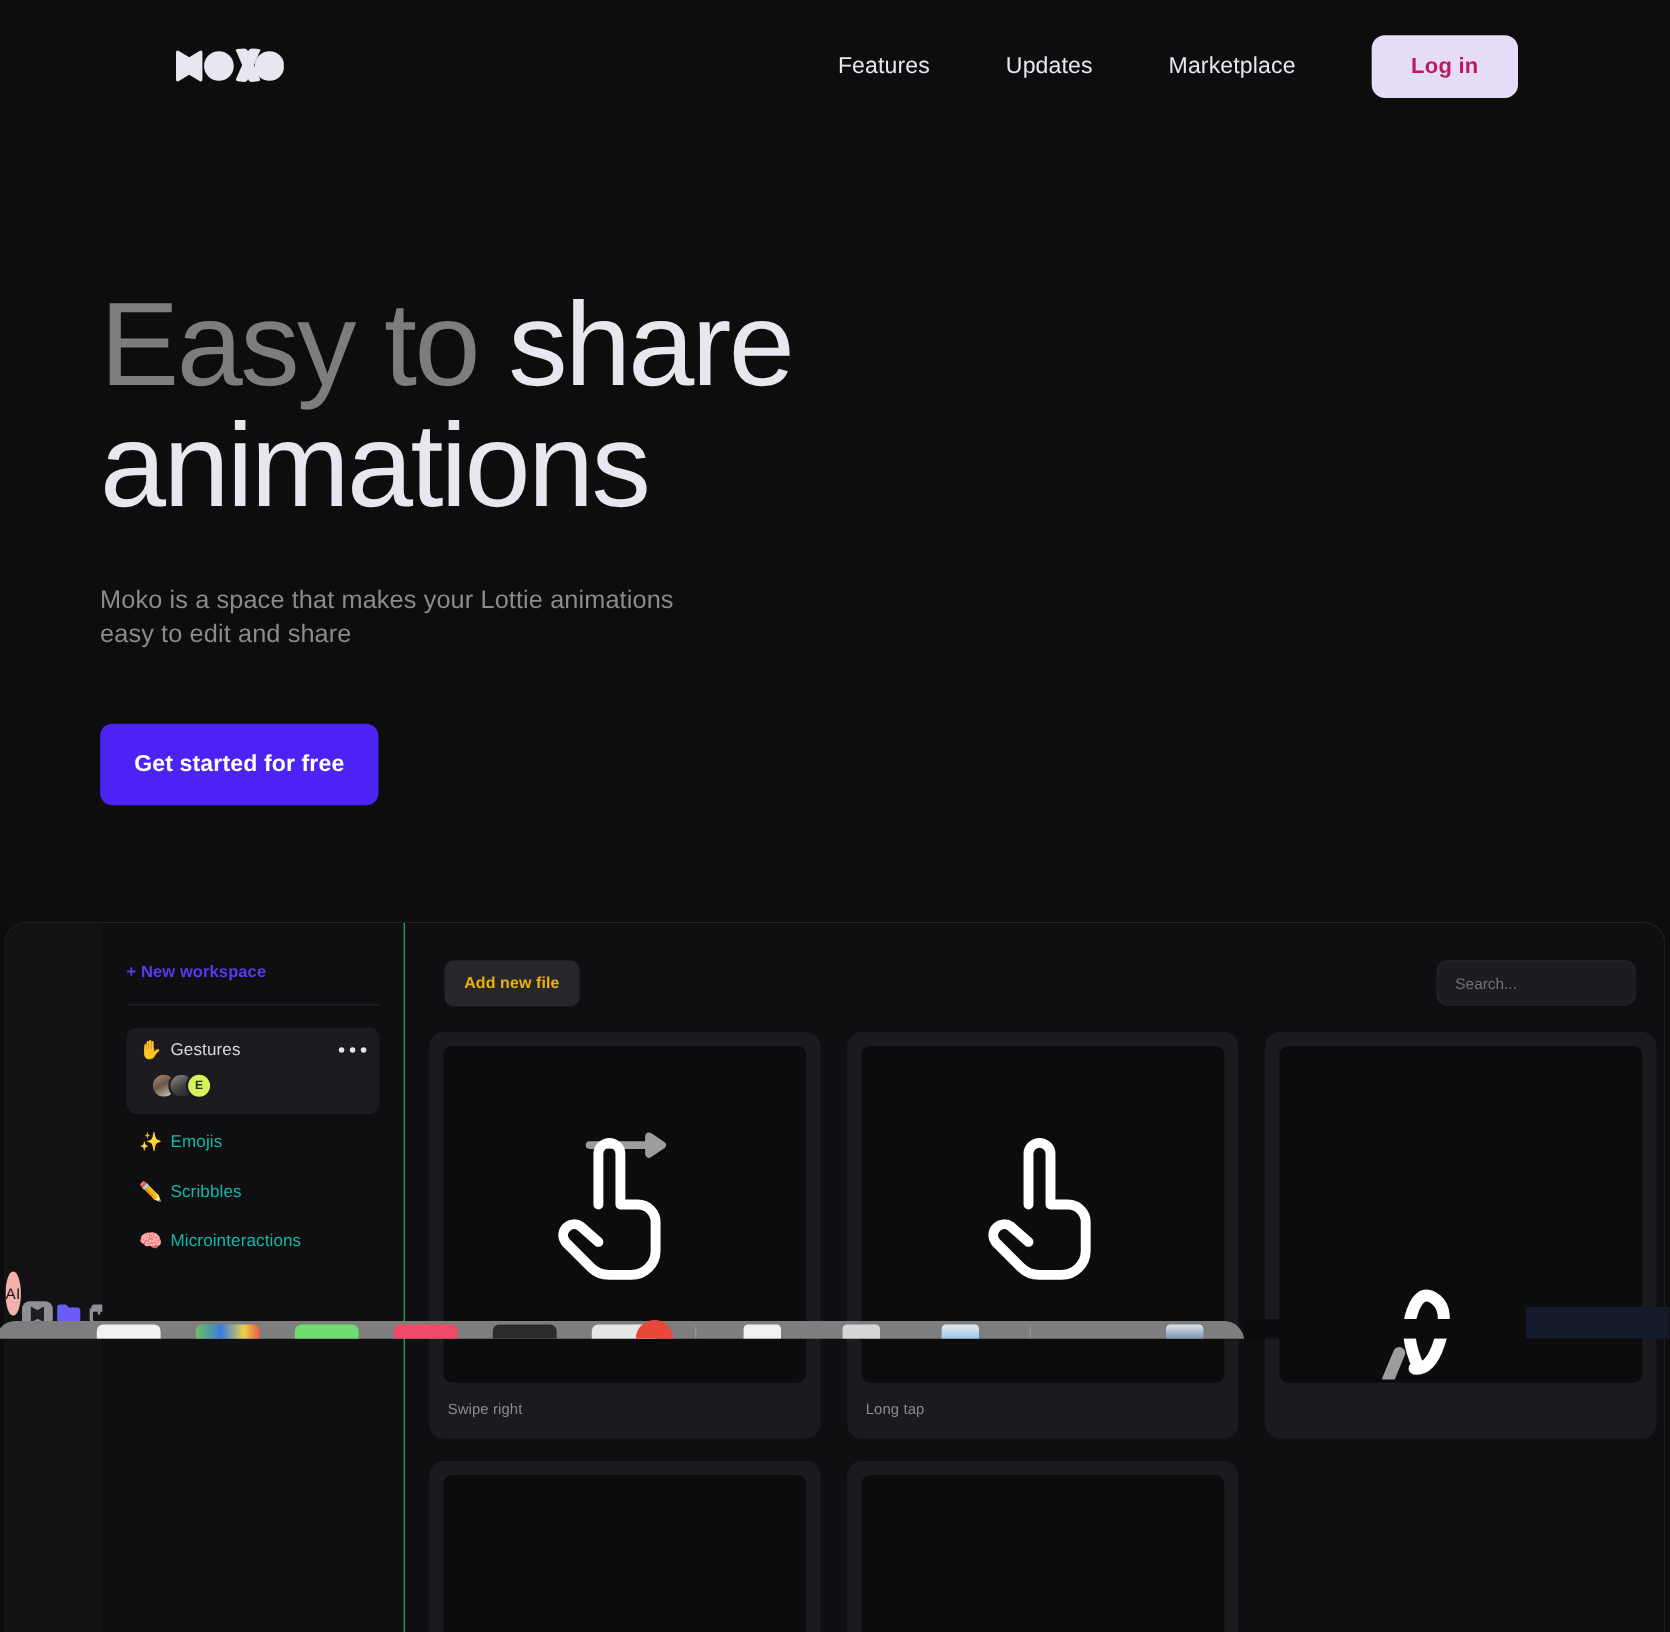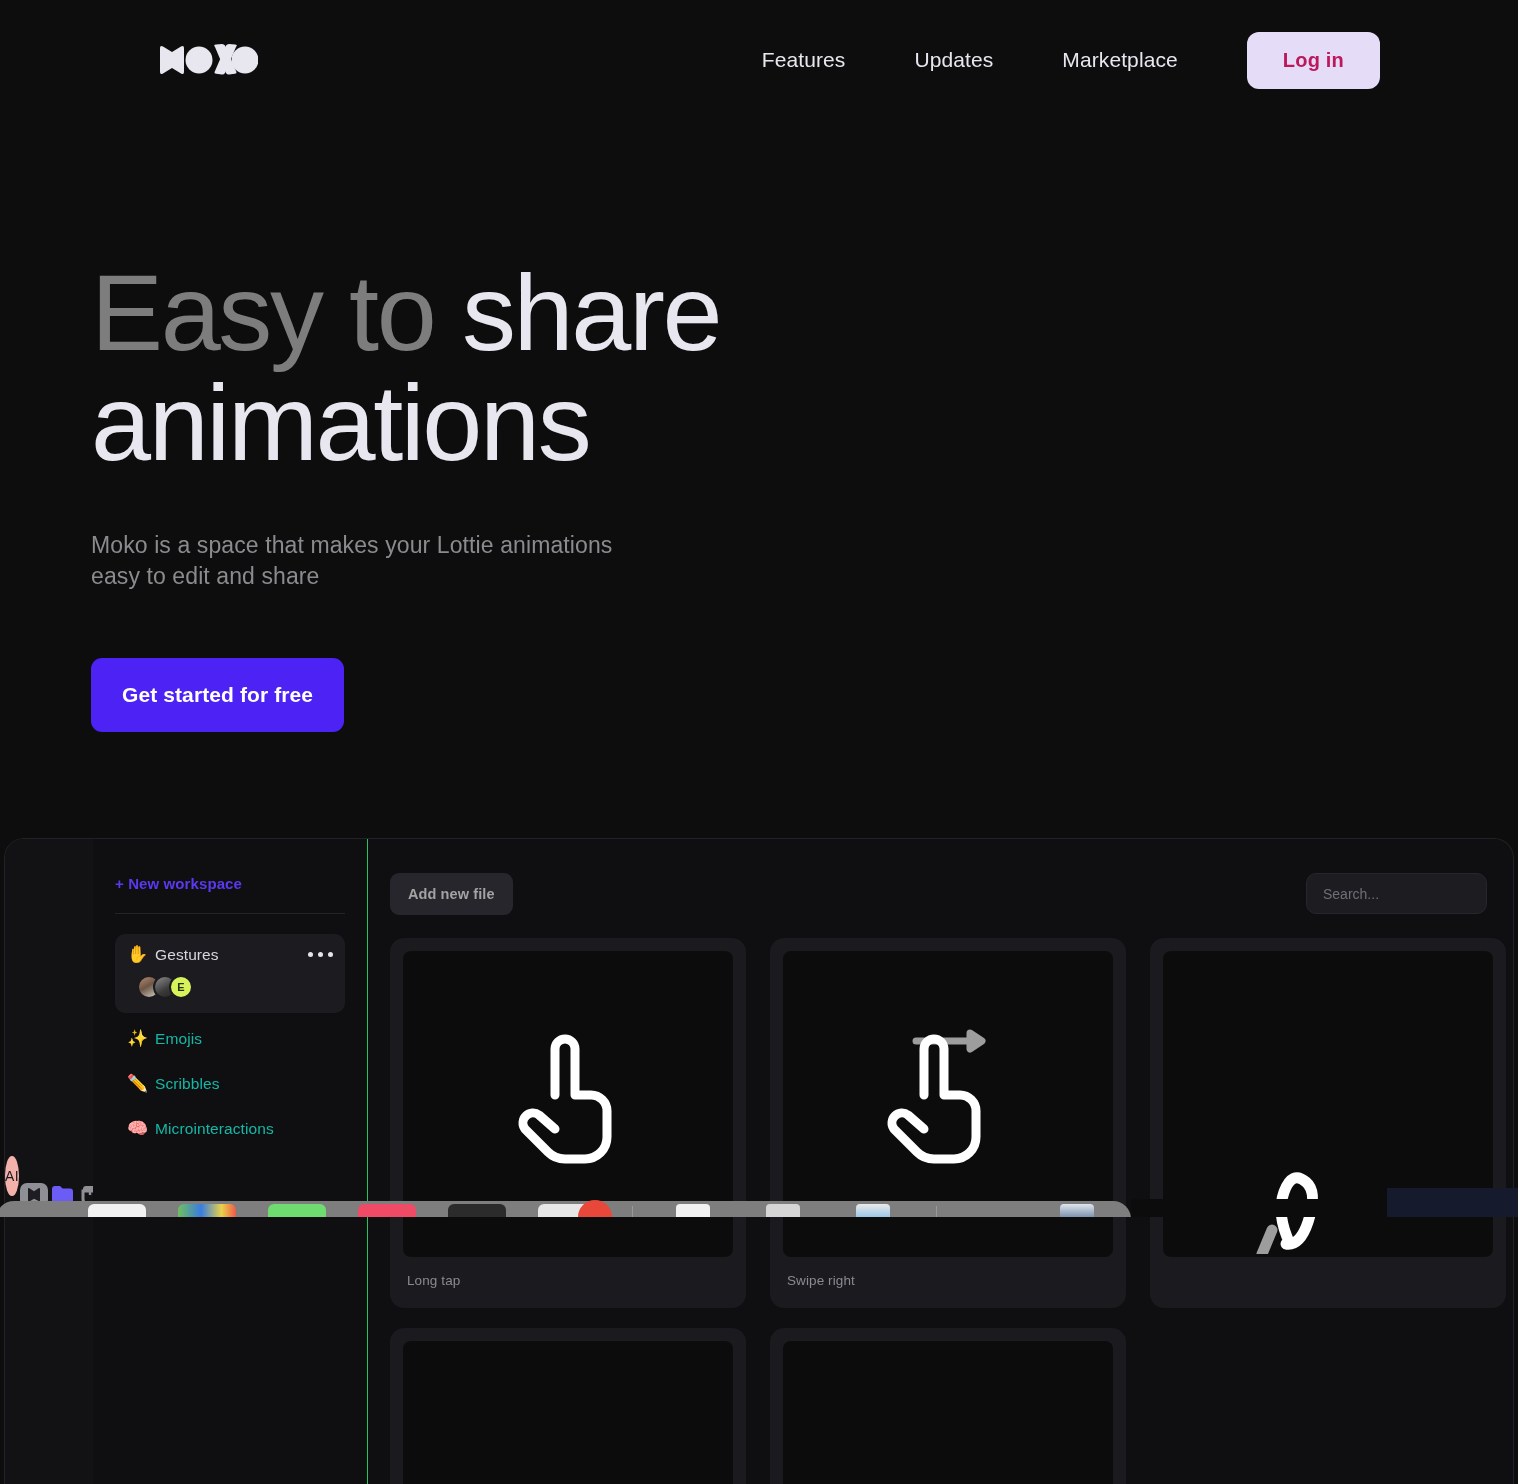--- a/index.html
+++ b/index.html
@@ -115,24 +115,24 @@
   .ws-av:first-child { margin-left:0; }
   .ws-av.p1 { background:linear-gradient(150deg,#b98b6d 0%,#6c5747 45%,#d9d3c6 100%); }
   .ws-av.p2 { background:linear-gradient(150deg,#8d8d8d 0%,#3a3a3a 60%,#2a2220 100%); }
   .ws-av.p3 { background:#d8f25c; color:#26300a; }
   .ws-sub { margin-top:6px; padding:9px 12px; cursor:pointer; }
 
   
   .content { flex:1; position:relative; padding:34px 26px 0 22px; min-width:0; }
   .content-top { display:flex; align-items:flex-start; justify-content:space-between; }
   .add-file {
-    background:#26262c; color:#a3a3a3; border:none;
+    background:#26262c; color:#eab308; border:none;
     font-family:"Liberation Sans", sans-serif;
     font-size:14.5px; font-weight:bold; letter-spacing:.1px;
-    border-radius:9px; padding:13px 18px; cursor:pointer;
+    border-radius:9px; padding:13px 18px; cursor:pointer;margin-left:14px;
   }
   .search-box {
     width:181px; height:41px; background:#1c1c21;
     border:1px solid #26262c; border-radius:10px;
     color:#6f6f78; font-size:14px; padding:0 16px;
     font-family:"Liberation Sans", sans-serif;
     outline:none;
   }
   .search-box::placeholder { color:#6f6f78; }
 
@@ -285,35 +285,35 @@
     <main class="content">
       <div class="content-top">
         <button class="add-file">Add new file</button>
         <input class="search-box" type="text" placeholder="Search..." style="">
       </div>
 
       <div class="grid">
 
         <div class="card">
           <div class="card-stage">
-            <svg width="122" height="150" viewBox="0 0 122 150" aria-hidden="true">
-              <path d="M48 66 V20 a10 10 0 0 1 20 0 v46 h16 a16 16 0 0 1 16 16 v26 a22 22 0 0 1 -22 22 H58 a24 24 0 0 1 -17 -7 L18 100 a10 10 0 0 1 14 -14 l16 14" fill="none" stroke="#ffffff" stroke-width="9" stroke-linecap="round" stroke-linejoin="round"></path>
-            </svg>
-          </div>
-          <div class="card-label">Long tap</div>
-        </div>
-
-        <div class="card">
-          <div class="card-stage">
             <svg width="140" height="150" viewBox="0 0 140 150" aria-hidden="true">
               <path d="M38 12 H96 M92 4 L104 12 L92 20 z" fill="#9d9d9d" stroke="#9d9d9d" stroke-width="7" stroke-linecap="round" stroke-linejoin="round"></path>
               <path d="M46 66 V20 a10 10 0 0 1 20 0 v46 h16 a16 16 0 0 1 16 16 v26 a22 22 0 0 1 -22 22 H56 a24 24 0 0 1 -17 -7 L16 100 a10 10 0 0 1 14 -14 l16 14" fill="none" stroke="#ffffff" stroke-width="9" stroke-linecap="round" stroke-linejoin="round"></path>
             </svg>
           </div>
           <div class="card-label">Swipe right</div>
+        </div>
+
+        <div class="card">
+          <div class="card-stage">
+            <svg width="122" height="150" viewBox="0 0 122 150" aria-hidden="true">
+              <path d="M48 66 V20 a10 10 0 0 1 20 0 v46 h16 a16 16 0 0 1 16 16 v26 a22 22 0 0 1 -22 22 H58 a24 24 0 0 1 -17 -7 L18 100 a10 10 0 0 1 14 -14 l16 14" fill="none" stroke="#ffffff" stroke-width="9" stroke-linecap="round" stroke-linejoin="round"></path>
+            </svg>
+          </div>
+          <div class="card-label">Long tap</div>
         </div>
 
 
         <div class="card tall">
           <div class="card-stage">
             <svg width="180" height="300" viewBox="0 0 180 300" aria-hidden="true">
               <path d="M52 290 q-14 -30 -6 -52 q8 -22 22 -10 q12 10 2 40 q-8 24 -22 22" fill="none" stroke="#ffffff" stroke-width="11" stroke-linecap="round" stroke-linejoin="round"></path>
               <path d="M24 300 l10 -24" fill="none" stroke="#9d9d9d" stroke-width="11" stroke-linecap="round"></path>
             </svg>
           </div>

